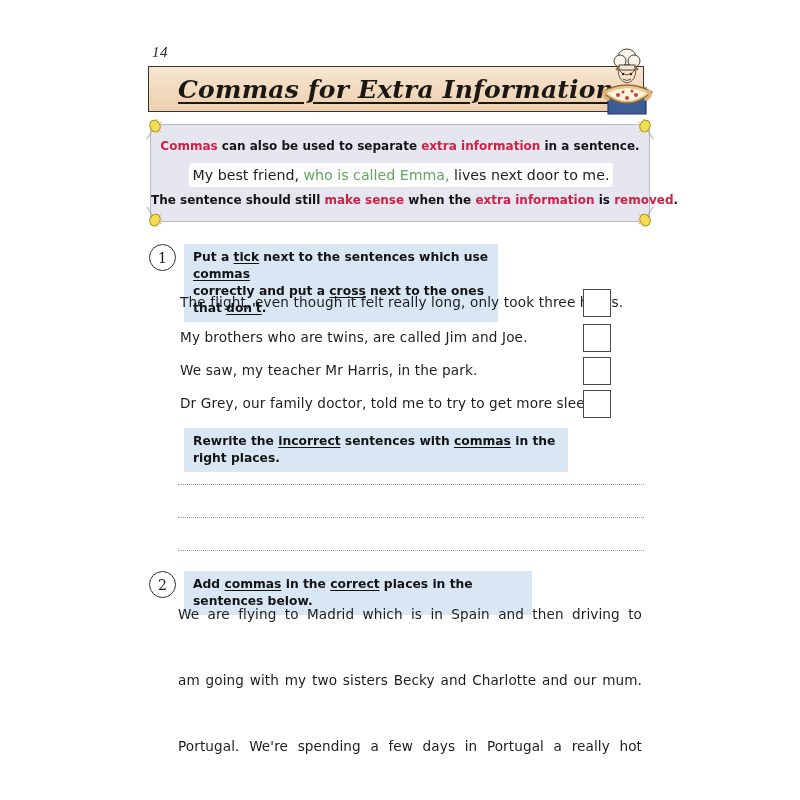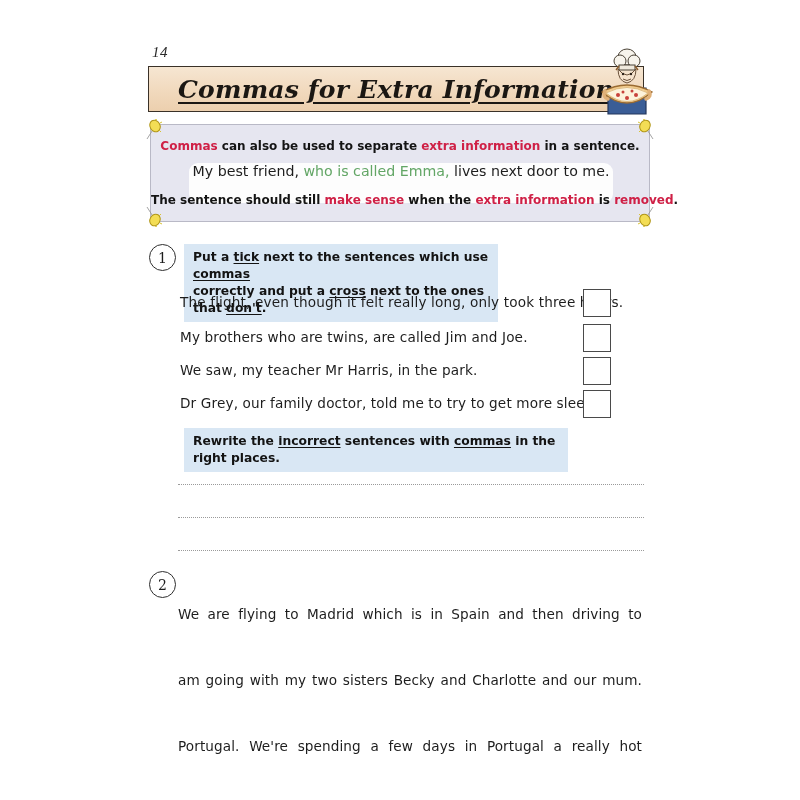--- a/index.html
+++ b/index.html
@@ -104,24 +104,25 @@
   }
   .info-line.l1 { top: 14px; }
   .info-line.l3 { top: 68px; }
   .red { color: #cf2046; }
 
   .example-band {
     position: absolute;
     left: 38px;
     top: 38px;
     width: 424px;
-    height: 40px;
+    height: 24px;
     background: #fdfdfd;
-    border-radius: 9px;
+    border-radius: 3px;
     display: flex;
+    align-items: center;
     justify-content: center;
   }
   .example-text {
     font-family: "DejaVu Sans", sans-serif;
     font-size: 14.2px;
     color: #1d1d1d;
     white-space: nowrap;
   }
   .green { color: #63a666; }
 
@@ -321,20 +322,23 @@
   </div>
 
   <div class="answer-line" style="top:452px;"></div>
   <div class="answer-line" style="top:485px;"></div>
   <div class="answer-line" style="top:518px;"></div>
 
   <div class="q-circle" style="left:149px; top:539px;">
     <span>2</span>
   </div>
 
+  <div class="instr" style="left:184px; top:539px; width:348px;">
+    <span>Add </span><u>commas</u><span> in the </span><u>correct</u><span> places in the sentences below.</span>
+  </div>
 
   <div class="para">
     <span>We are flying to Madrid which is in Spain and then driving to</span>
     <span>am going with my two sisters Becky and Charlotte and our mum.</span>
     <span>Portugal.  We're spending a few days in Portugal a really hot</span>
 
   </div>
 
   <div class="footer left">Section 2 — Commas</div>
   <div class="footer right">© CGP — not to be photocopied</div>

